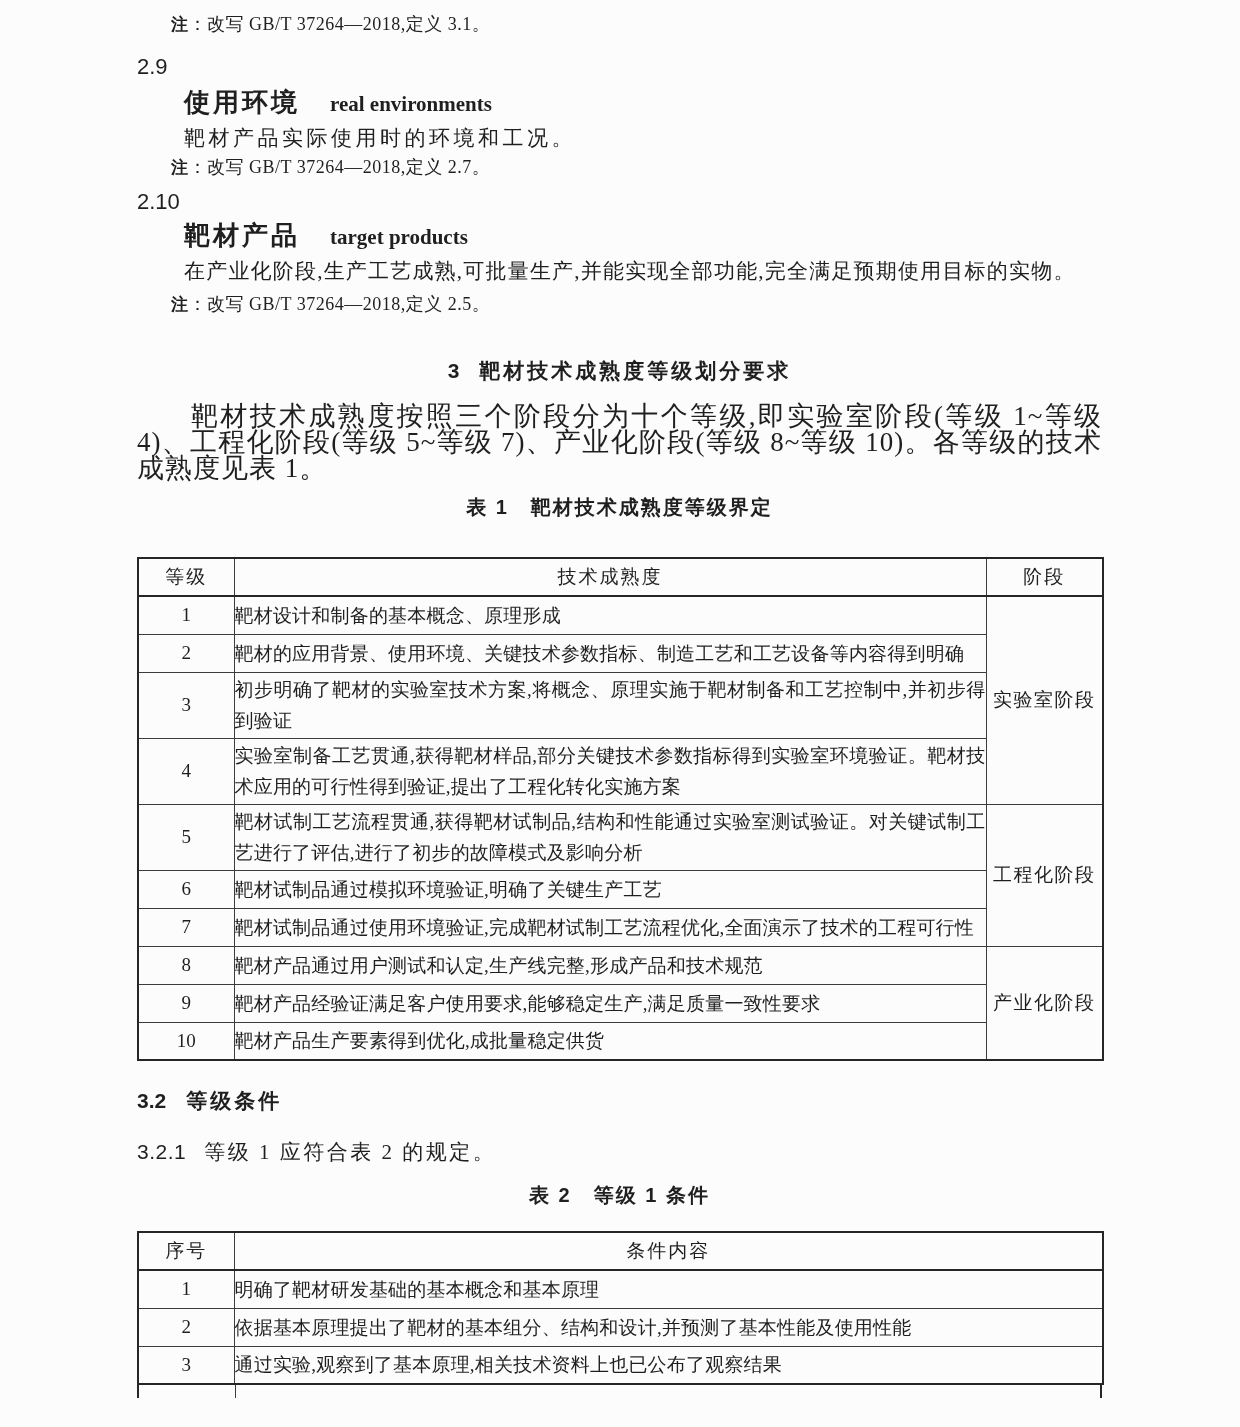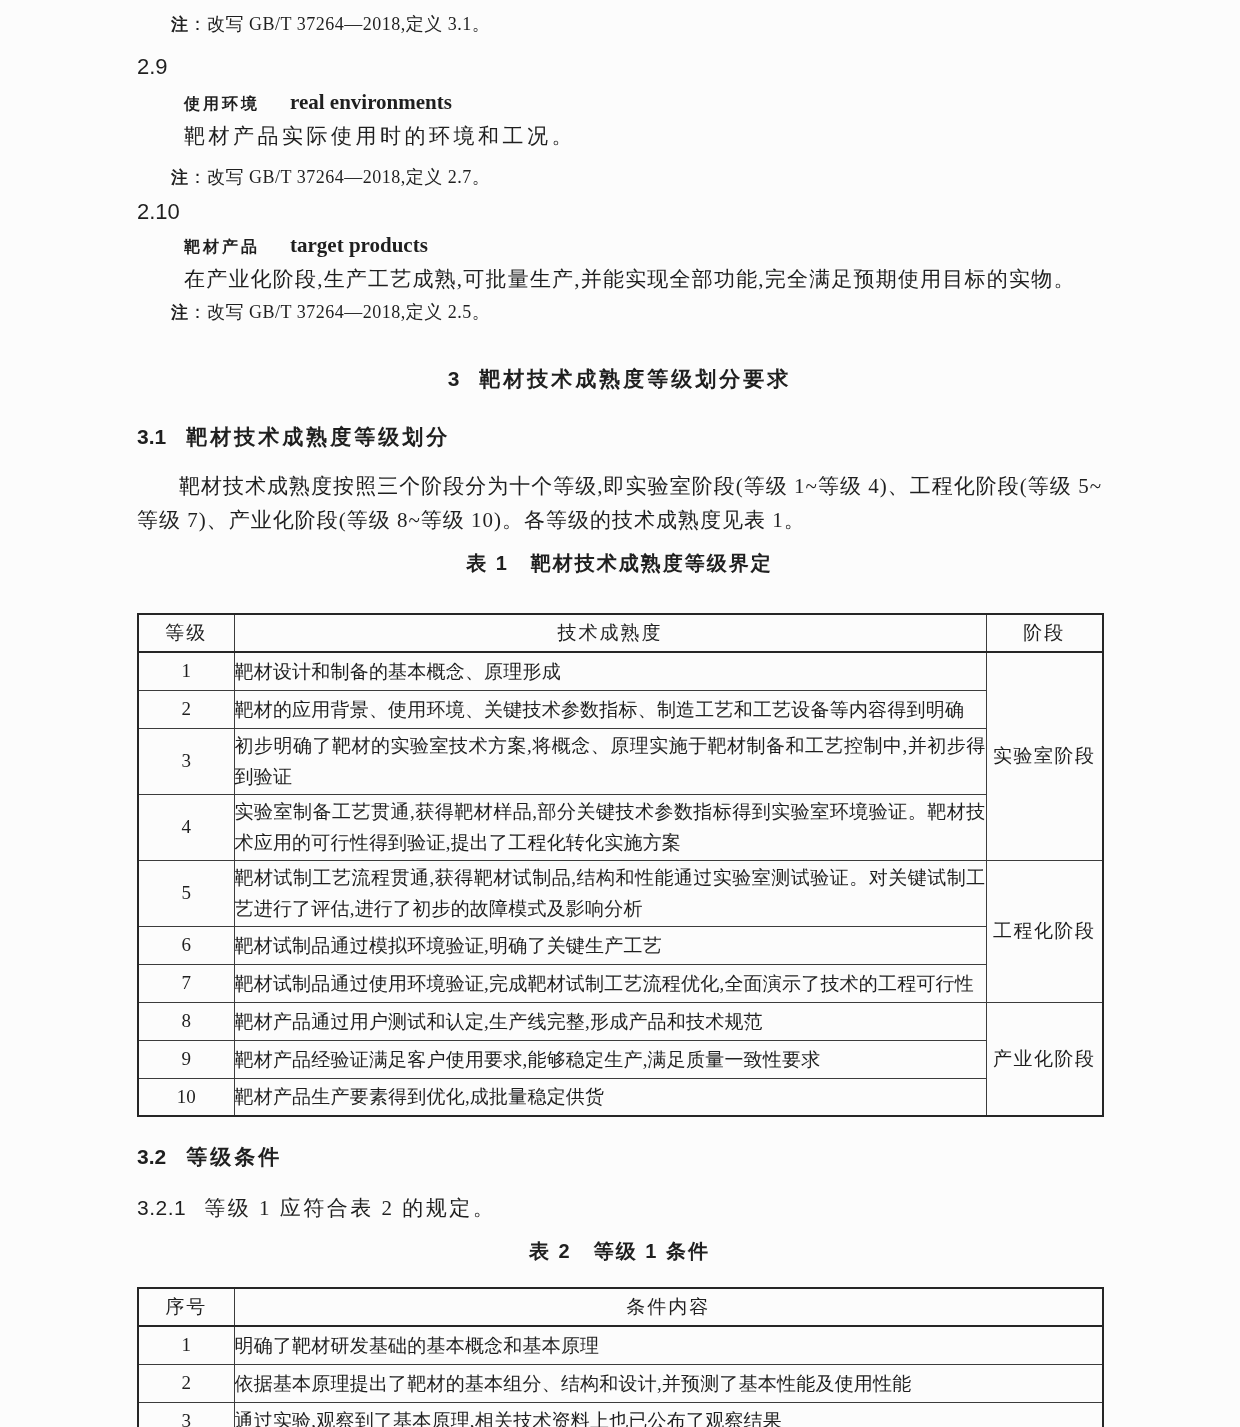--- a/index.html
+++ b/index.html
@@ -17,56 +17,56 @@
 
   
   .note{margin:0 0 0 34px;font-size:18px;line-height:24px;letter-spacing:0.5px;}
   .note .note-label{font-family:"Liberation Sans","DejaVu Sans",sans-serif;font-weight:700;font-size:17px;}
 
   
   .secnum{font-family:"Liberation Sans","DejaVu Sans",sans-serif;font-size:22px;line-height:28px;margin:0;}
 
   
   .term-line{margin:0 0 0 47px;line-height:30px;white-space:nowrap;}
-  .term-zh{font-family:"Liberation Sans","DejaVu Sans",sans-serif;font-weight:700;font-size:16px;letter-spacing:3px;}
+  .term-zh{font-family:"Liberation Sans","DejaVu Sans",sans-serif;font-weight:700;font-size:26px;letter-spacing:3px;}
   .term-en{font-family:"Liberation Serif","DejaVu Serif",serif;font-weight:700;font-size:21px;margin-left:30px;}
 
   
   .def{margin:0 0 0 47px;font-size:21px;line-height:30px;letter-spacing:3.5px;white-space:nowrap;}
   .def.long{letter-spacing:1.2px;}
 
   
   .h-bold{font-family:"Liberation Sans","DejaVu Sans",sans-serif;font-weight:700;font-size:21px;line-height:28px;letter-spacing:3px;margin:0;}
   .h-bold .num{letter-spacing:0;margin-right:20px;}
 
   
   .clause{font-size:21px;line-height:30px;letter-spacing:2.5px;margin:0;}
   .clause .num{font-family:"Liberation Sans","DejaVu Sans",sans-serif;font-size:21px;letter-spacing:0.5px;margin-right:18px;}
 
   
-  .para{font-size:21px;line-height:34px;letter-spacing:1px;text-align:justify;text-indent:2em;margin:0;}
+  .para{font-size:27px;line-height:26px;letter-spacing:1px;text-align:justify;text-indent:2em;margin:0;}
 
   
   .caption{font-family:"Liberation Sans","DejaVu Sans",sans-serif;font-weight:700;font-size:20px;line-height:28px;letter-spacing:2px;text-align:center;margin:0;}
 
   
   table.std{border-collapse:collapse;table-layout:fixed;width:965px;font-size:19px;border:2px solid #262626;}
   table.std th,table.std td{border:1px solid #3c3c3c;font-weight:400;padding:0;vertical-align:middle;}
   table.std thead th{border-bottom:2px solid #262626;letter-spacing:2px;text-align:center;height:36px;}
   tr.r1{height:38px;}
   tr.r2{height:66px;}
   td.c{text-align:center;}
   td.desc{padding:2px 16px 2px 27px;text-align:justify;line-height:31px;letter-spacing:0.2px;}
   td.stage{text-align:center;letter-spacing:1.5px;}
 
   .mt-n1{margin-top:2px;}
   .mt-29{margin-top:16px;}
   .mt-term29{margin-top:6px;}
   .mt-def29{margin-top:2px;}
-  .mt-note29{margin-top:14px;}
+  .mt-note29{margin-top:2px;}
   .mt-210{margin-top:8px;}
   .mt-term210{margin-top:4px;}
   .mt-def210{margin-top:2px;}
   .mt-note210{margin-top:6px;}
   .mt-sec3{margin-top:40px;text-align:center;}
   .mt-sec31{margin-top:30px;}
   .mt-para{margin-top:18px;}
   .mt-cap1{margin-top:12px;}
   .mt-tab1{margin-top:36px;}
   .mt-sec32{margin-top:26px;}
@@ -91,21 +91,20 @@
     <p class="def mt-def29">靶材产品实际使用时的环境和工况。</p>
     <p class="note mt-note29"><span class="note-label">注</span><span>：改写 GB/T 37264—2018,定义 2.7。</span></p>
 
     <p class="secnum mt-210">2.10</p>
     <p class="term-line mt-term210"><span class="term-zh">靶材产品</span><span class="term-en">target products</span></p>
     <p class="def long mt-def210">在产业化阶段,生产工艺成熟,可批量生产,并能实现全部功能,完全满足预期使用目标的实物。</p>
     <p class="note mt-note210"><span class="note-label">注</span><span>：改写 GB/T 37264—2018,定义 2.5。</span></p>
 
     <h2 class="h-bold mt-sec3"><span class="num">3</span><span>靶材技术成熟度等级划分要求</span></h2>
 
-    <h3 class="h-bold mt-sec31"><span class="num">3.1</span><span>靶材技术成熟度等级划分</span></h3>
 
     <p class="para mt-para">靶材技术成熟度按照三个阶段分为十个等级,即实验室阶段(等级 1~等级 4)、工程化阶段(等级 5~等级 7)、产业化阶段(等级 8~等级 10)。各等级的技术成熟度见表 1。</p>
 
     <p class="caption mt-cap1">表 1　靶材技术成熟度等级界定</p>
 
     <table class="std mt-tab1">
       <colgroup>
           <col style="width:96px">
           <col style="width:752px">
           <col style="width:117px">

